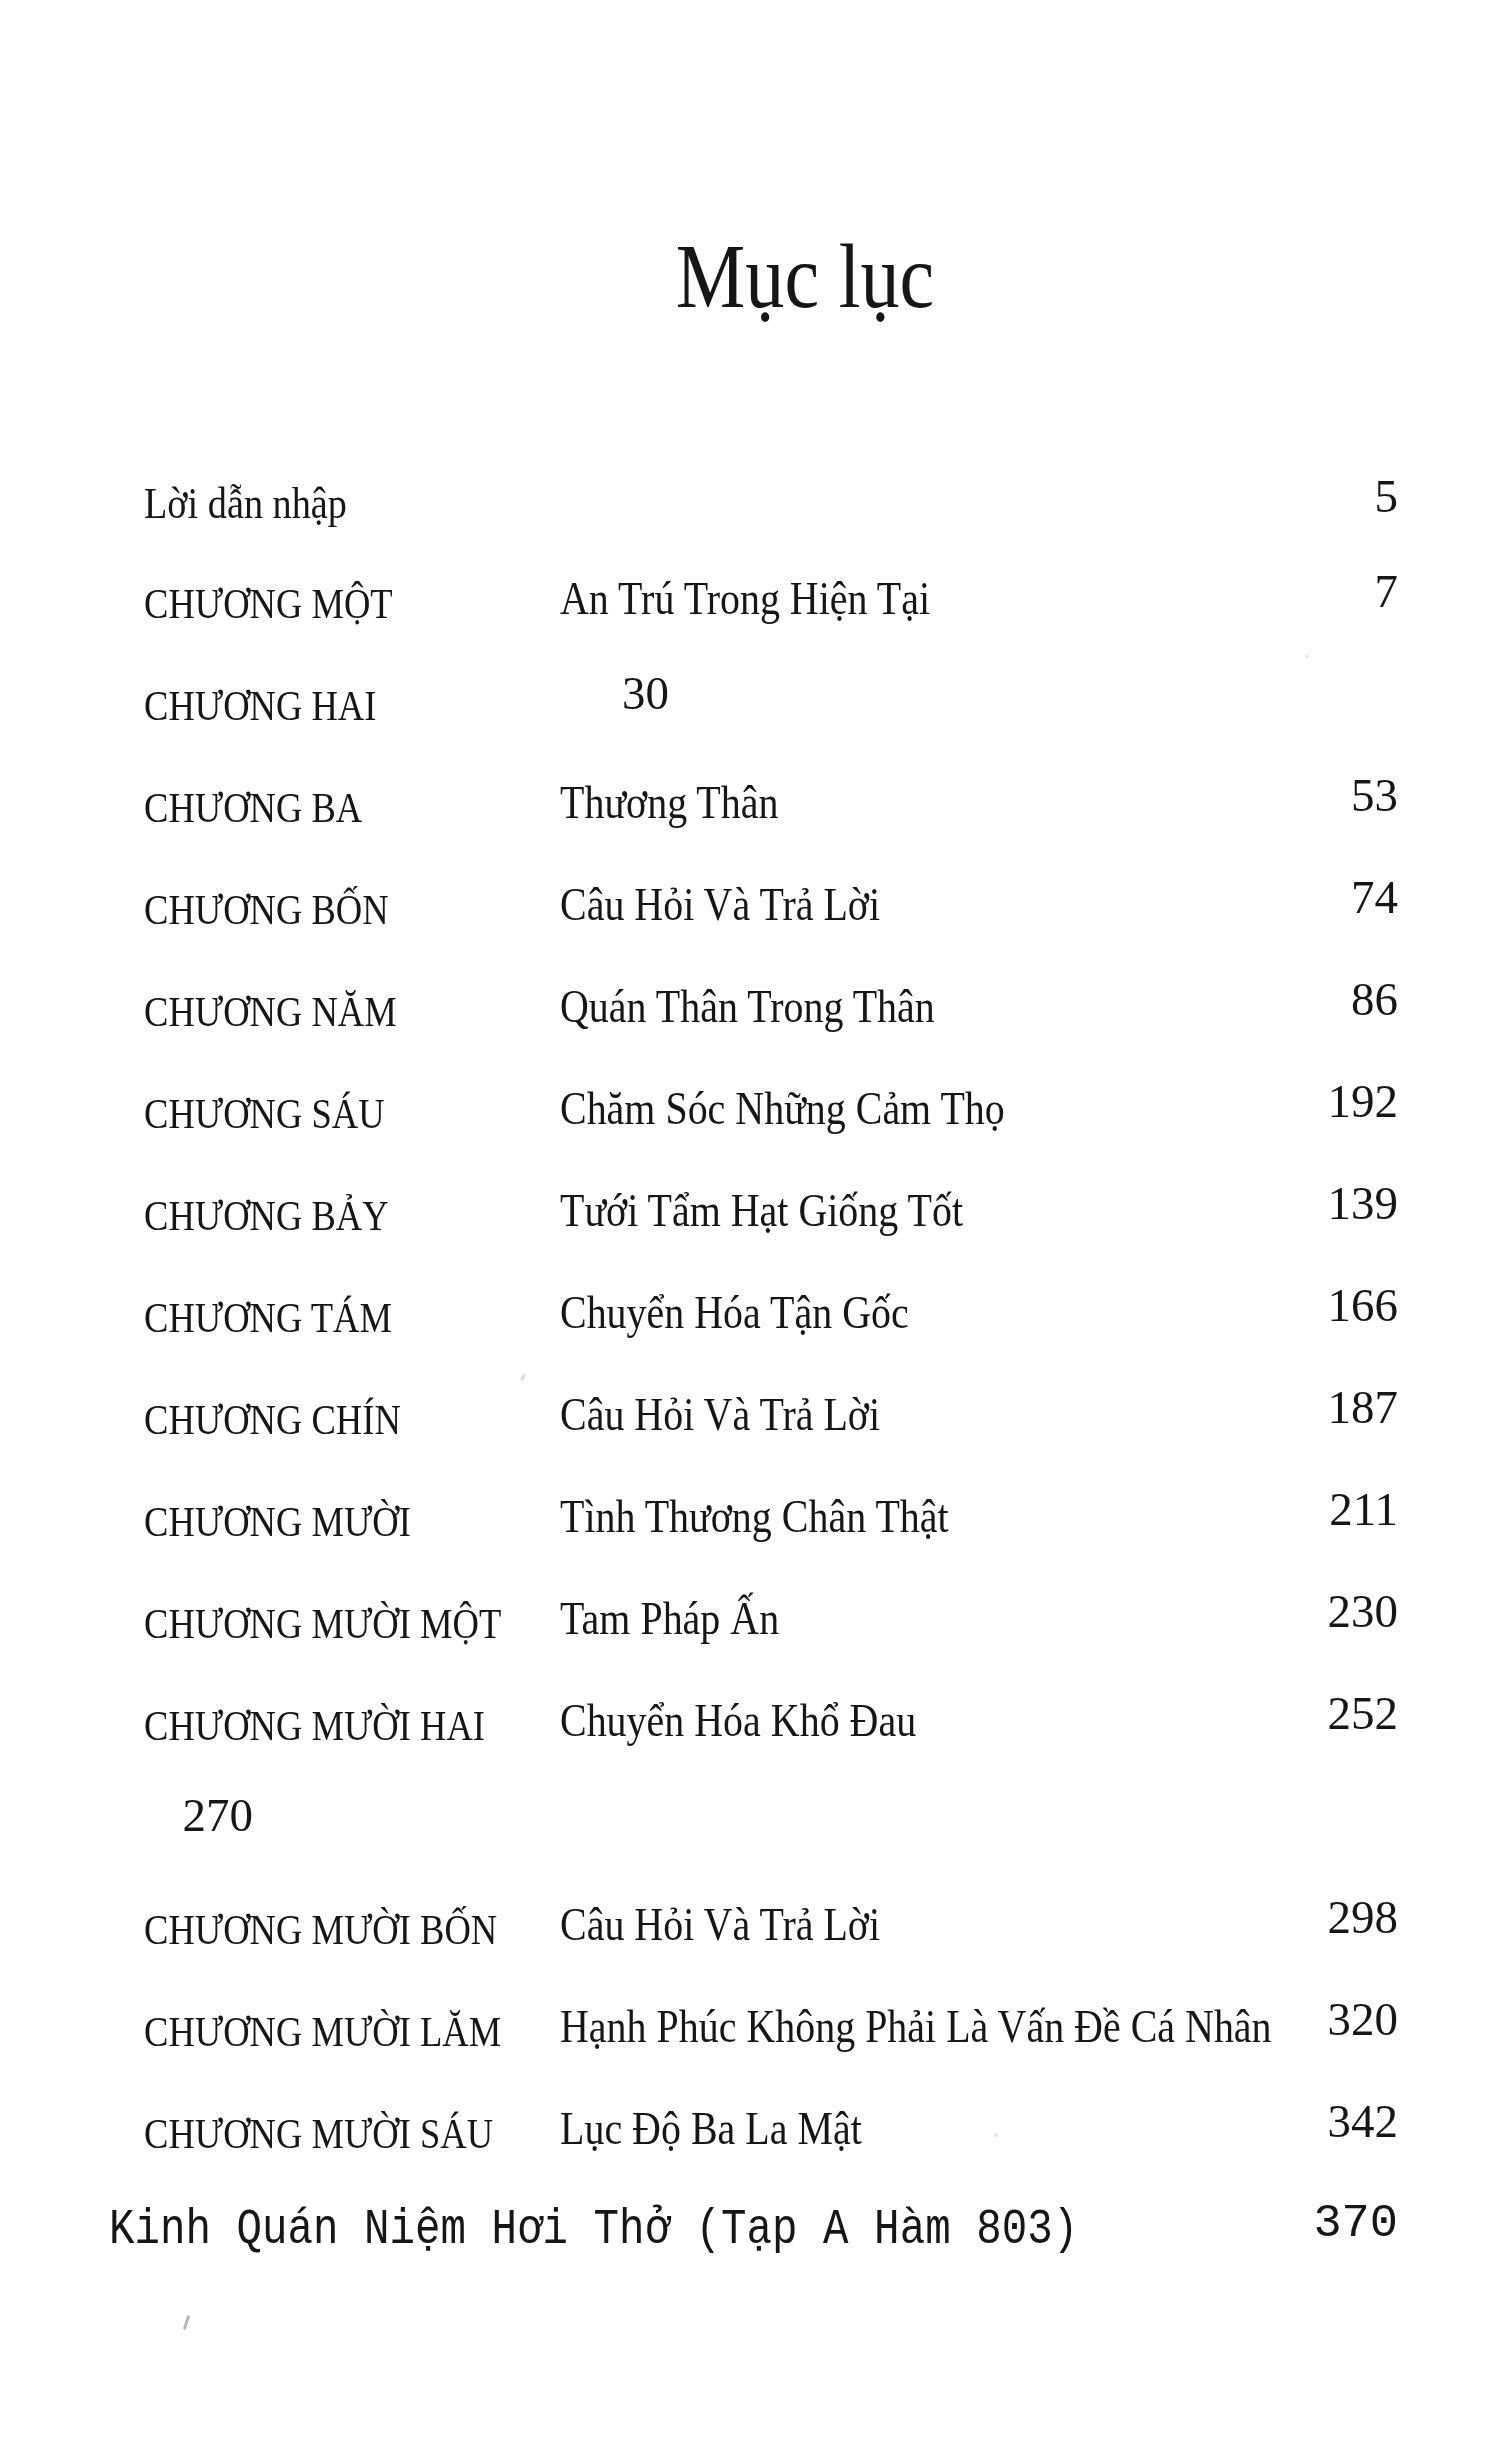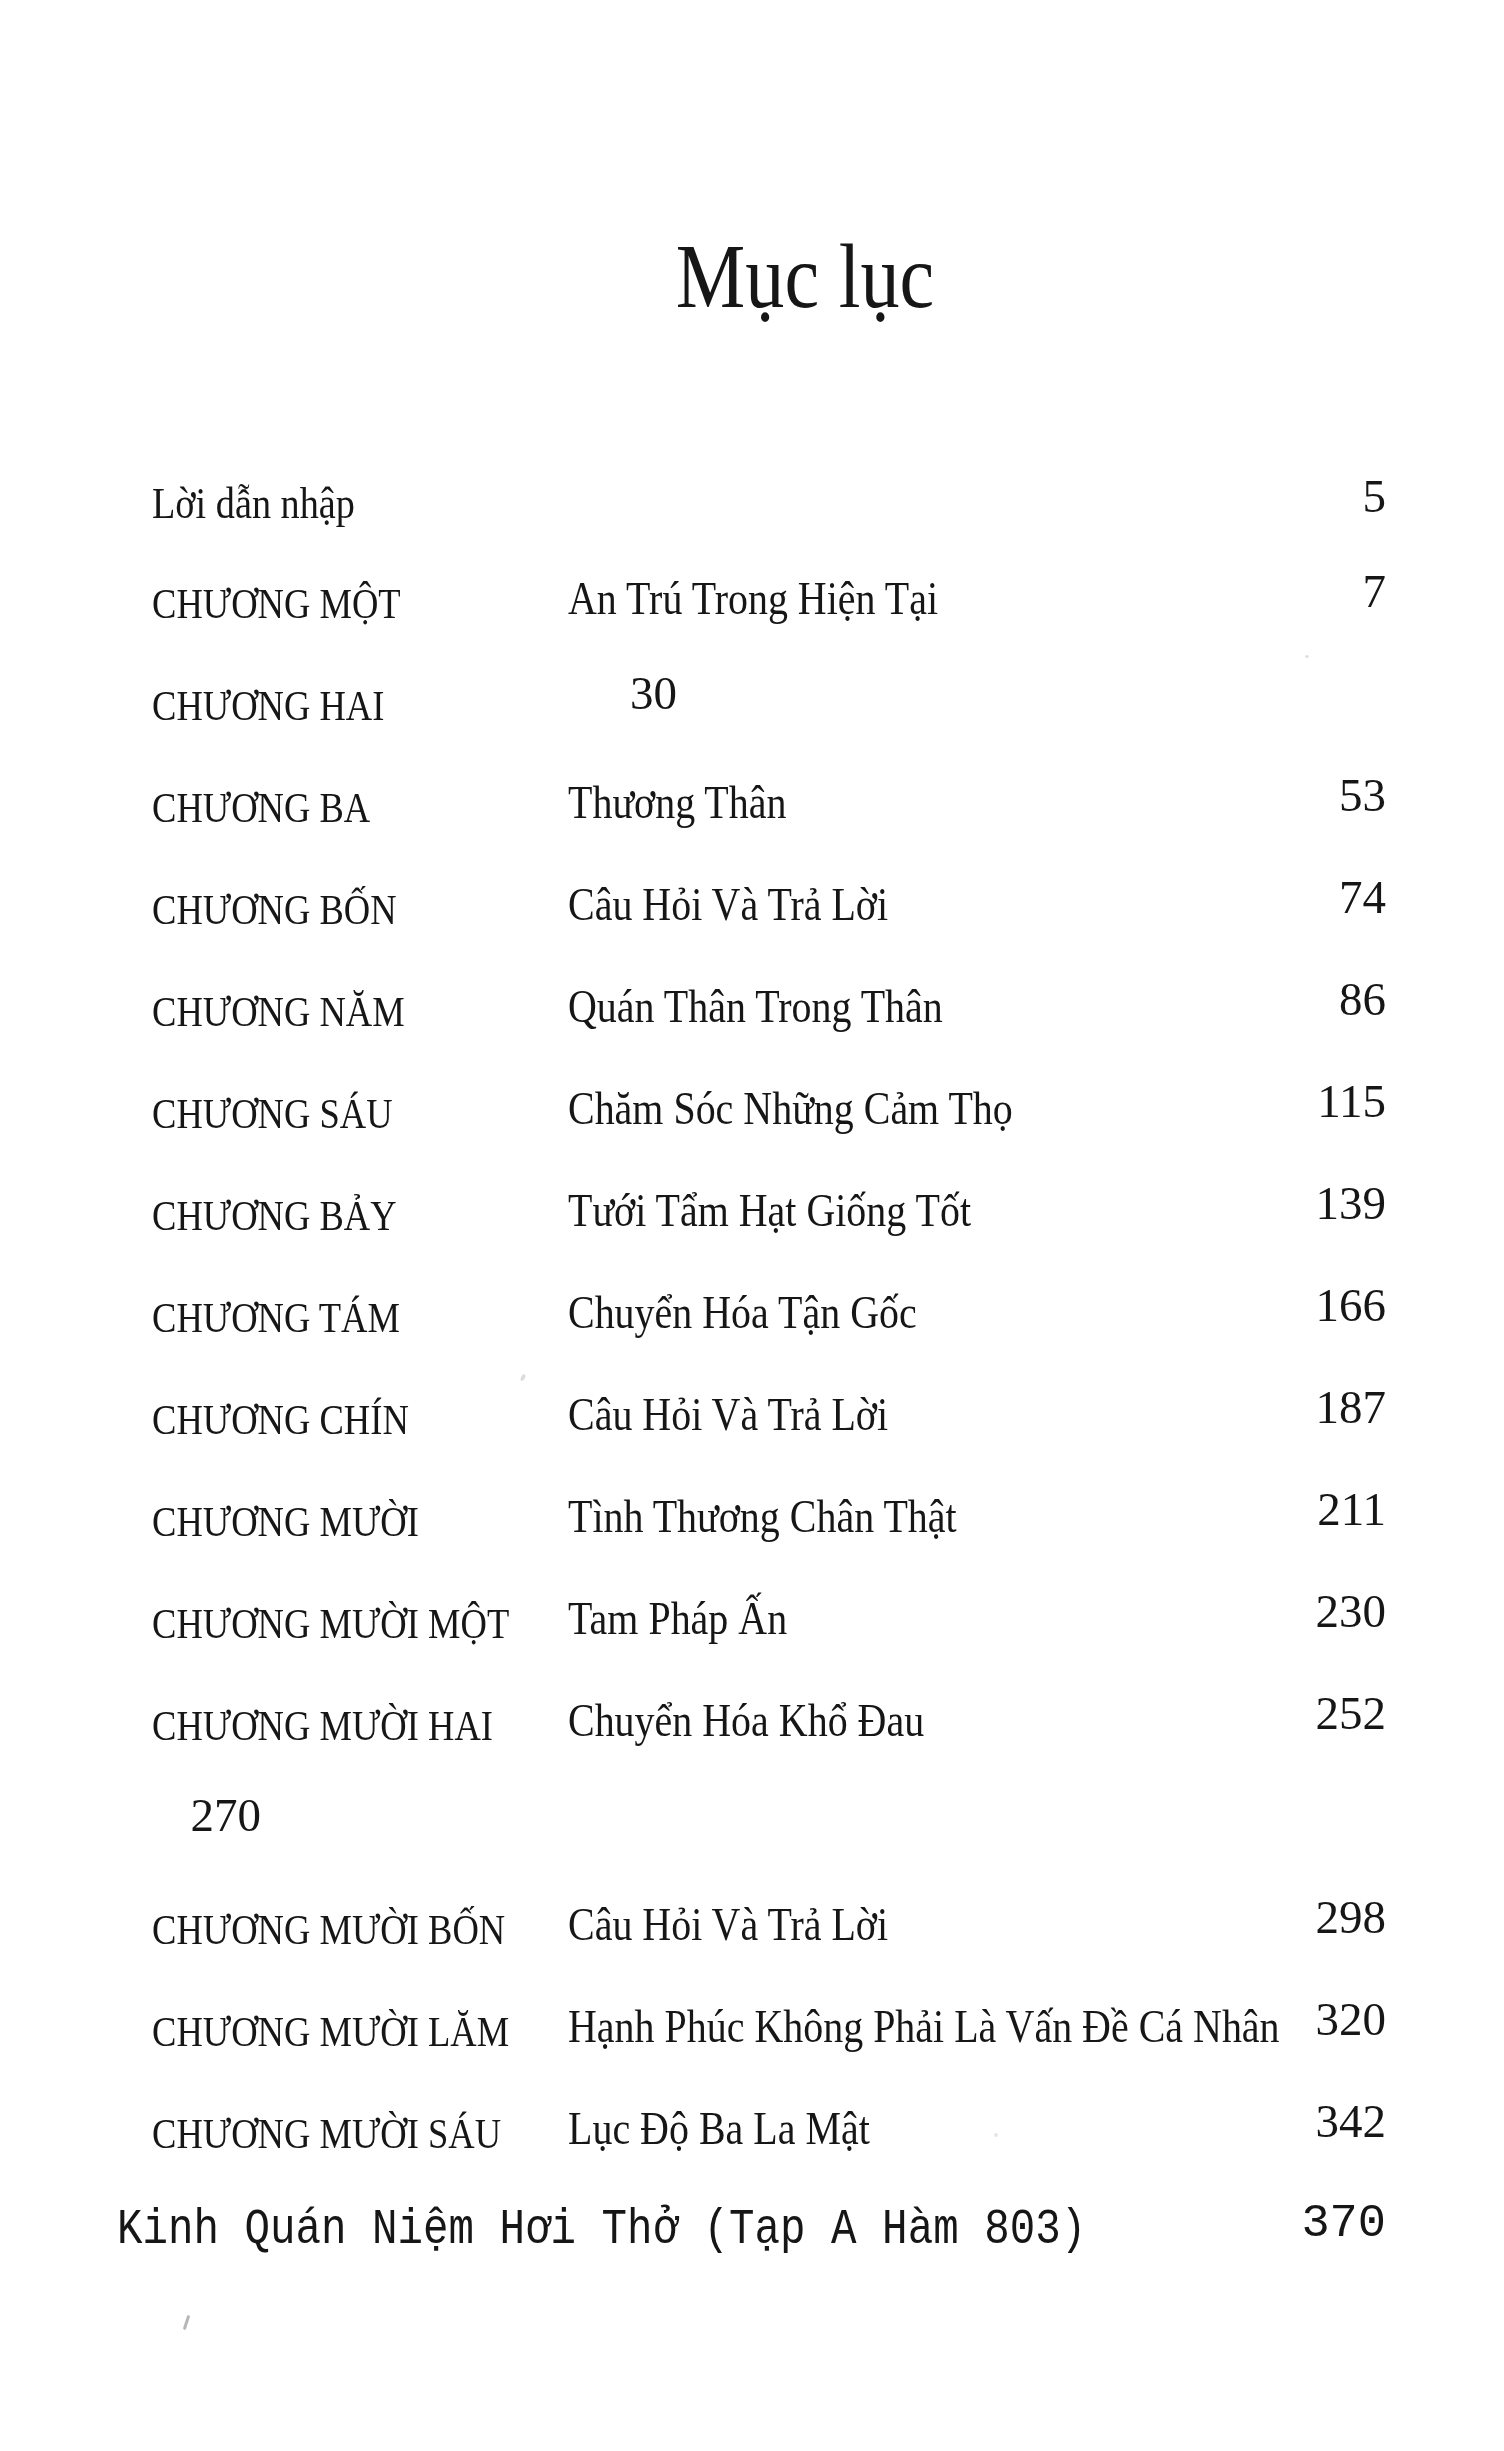--- a/index.html
+++ b/index.html
@@ -23,21 +23,21 @@
     display: inline-block;
     font-size: 92px;
     line-height: 1;
     transform: scaleX(0.85);
     transform-origin: center;
     white-space: nowrap;
   }
 
   .toc {
     position: absolute;
-    top: 459px; left: 0; right: 12px; margin-left: 8px;
+    top: 459px; left: 0; right: 0;
   }
   .row {
     display: flex;
     align-items: center;
     height: 102px;
     padding-left: 144px;
     padding-right: 107px;
     box-sizing: border-box;
   }
   .row-intro { height: 88px; }
@@ -149,21 +149,21 @@
 
     <div class="row">
       <div class="col-label"><span class="chapter-label">CHƯƠNG NĂM</span></div>
       <div class="col-title"><span class="chapter-title">Quán Thân Trong Thân</span></div>
       <div class="col-page">86</div>
     </div>
 
     <div class="row">
       <div class="col-label"><span class="chapter-label">CHƯƠNG SÁU</span></div>
       <div class="col-title"><span class="chapter-title">Chăm Sóc Những Cảm Thọ</span></div>
-      <div class="col-page">115</div>
+      <div class="col-page">192</div>
     </div>
 
     <div class="row">
       <div class="col-label"><span class="chapter-label">CHƯƠNG BẢY</span></div>
       <div class="col-title"><span class="chapter-title">Tưới Tẩm Hạt Giống Tốt</span></div>
       <div class="col-page">139</div>
     </div>
 
     <div class="row">
       <div class="col-label"><span class="chapter-label">CHƯƠNG TÁM</span></div>

